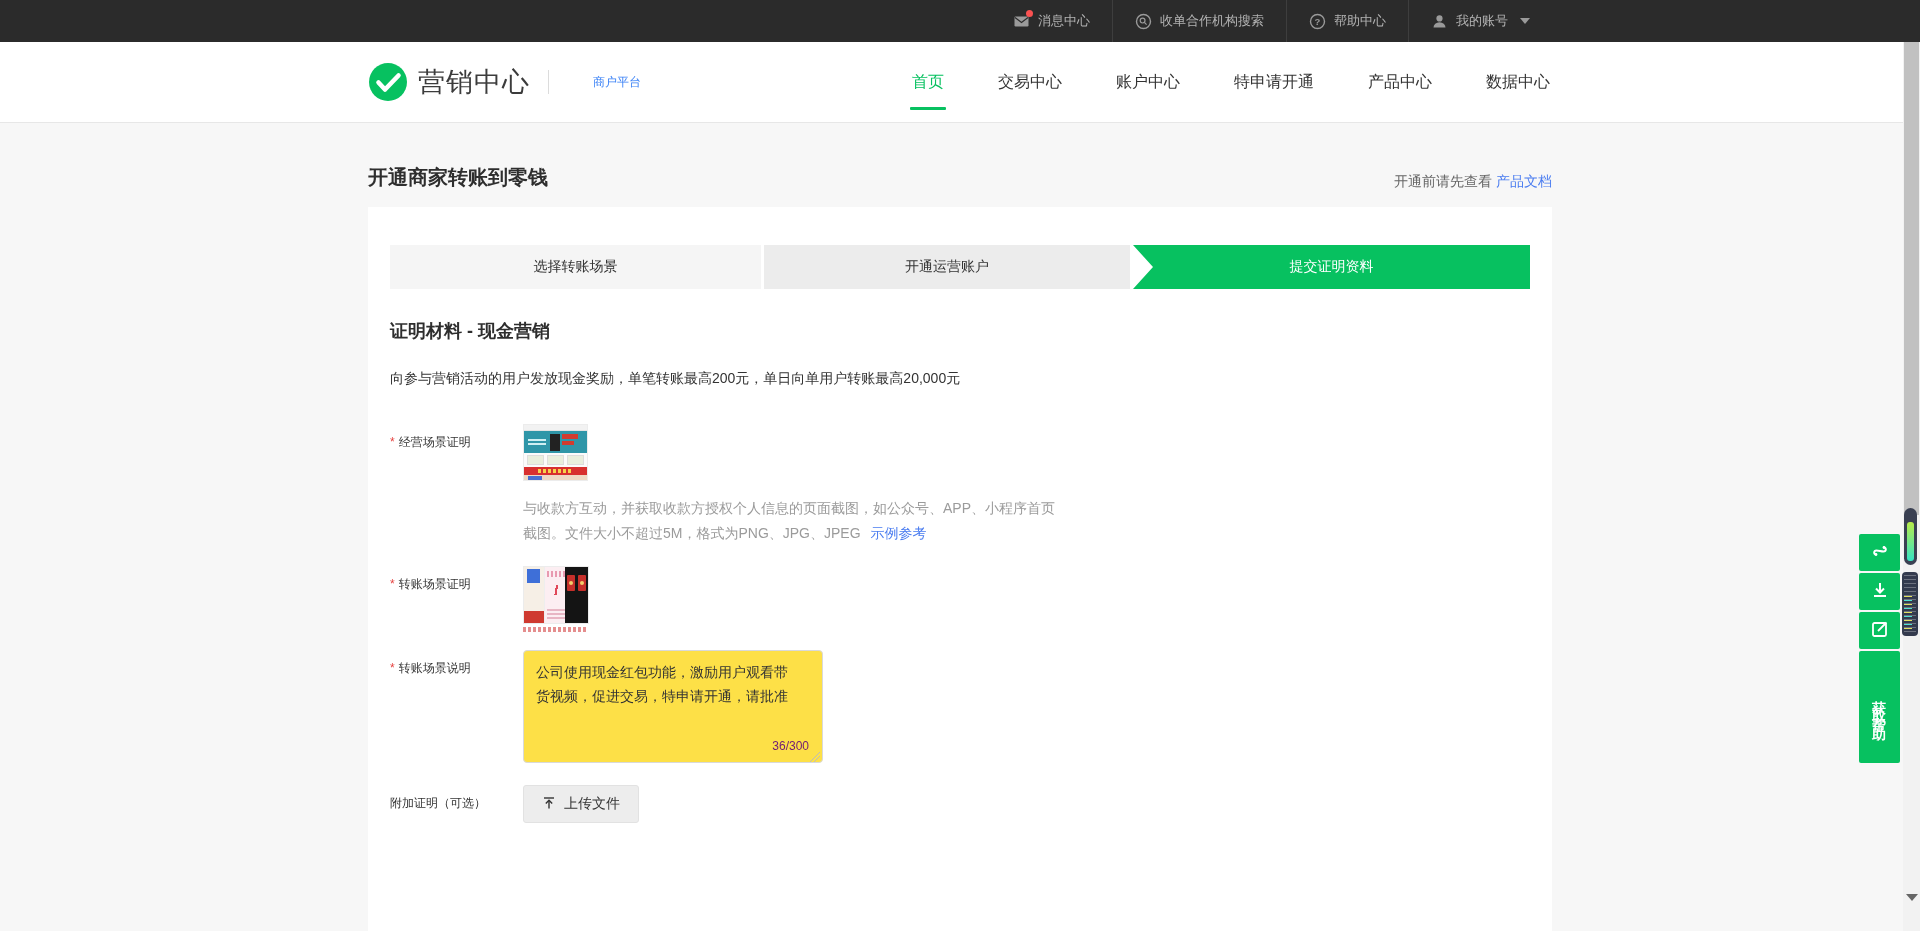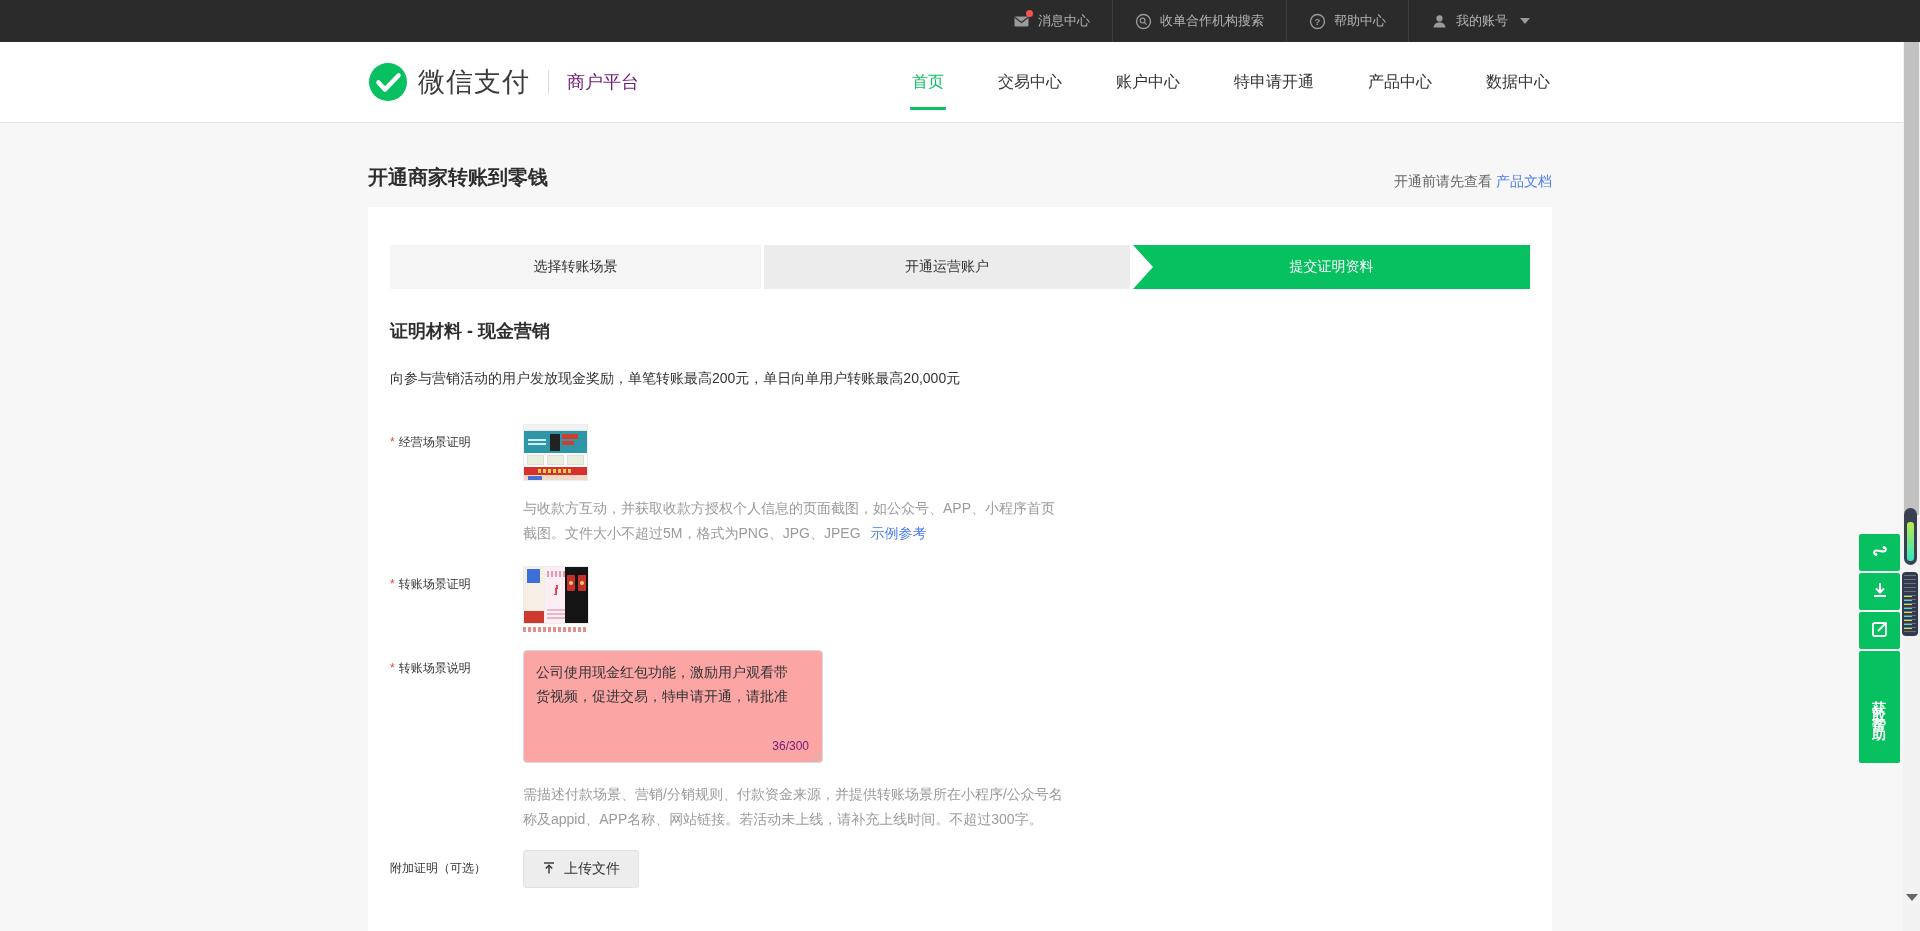--- a/index.html
+++ b/index.html
@@ -16,21 +16,21 @@
   .red-dot { position:absolute; top:-3px; right:-3px; width:7px; height:7px; border-radius:50%; background:#fa5151; }
   .caret-down { width:0; height:0; border-left:5px solid transparent; border-right:5px solid transparent; border-top:6px solid #9a9a9a; margin-left:4px; }
 
   
   .header { position:absolute; top:42px; left:0; width:1920px; height:81px; background:#ffffff; border-bottom:1px solid #e7e7e7; z-index:20; }
   .header-inner { width:1184px; margin:0 auto; height:80px; display:flex; align-items:center; justify-content:space-between; }
   .brand { display:flex; align-items:center; cursor:pointer; }
   .brand-logo { width:40px; height:40px; flex:none; }
   .brand-name { font-size:27px; color:#3c3c3c; margin-left:10px; letter-spacing:1px; }
   .brand-divider { width:1px; height:24px; background:#dcdcdc; margin:0 18px; }
-  .brand-platform { font-size:18px; color:#701a75; }
+  .brand-platform { font-size:12px; color:#3b82f6;margin-left:26px; }
   .nav { display:flex; gap:50px; align-items:center; }
   .nav-item { position:relative; font-size:16px; color:#333; cursor:pointer; padding:2px 2px; }
   .nav-item.active { color:#07c160; }
   .nav-item.active::after { content:""; position:absolute; left:0; right:0; bottom:-15px; height:3px; background:#07c160; border-radius:1px; }
 
   
   .content { position:absolute; top:123px; left:0; width:1920px; height:808px; background:#f7f7f7; overflow:hidden; }
   .page-inner { width:1184px; margin:0 auto; padding-top:40px; }
   .page-head { display:flex; justify-content:space-between; align-items:flex-end; }
   .page-title { font-size:20px; font-weight:bold; color:#2e2e2e; line-height:28px; }
@@ -85,21 +85,21 @@
   .s2-dashes2 { position:absolute; left:2px; bottom:4px; width:18px; height:10px; background:repeating-linear-gradient(0deg,#e8b6c4 0 2px,transparent 2px 4px); }
   .s2-col3 { position:relative; width:23px; background:#141414; }
   .s2-env { position:absolute; top:8px; width:8px; height:16px; background:#c62f2a; border-radius:1px; }
   .s2-env::after { content:""; position:absolute; left:2px; top:6px; width:4px; height:4px; border-radius:50%; background:#f3cf6a; }
   .s2-env.e1 { left:2px; } .s2-env.e2 { left:13px; }
   .thumb-caption { margin-top:3px; width:64px; height:5px; background:repeating-linear-gradient(90deg,#e07a7a 0 3px,transparent 3px 5px); opacity:.85; }
 
   
   .ta-wrap { position:relative; width:300px; }
   textarea.scene-desc { width:300px; height:113px; border:1px solid #d9d9d9; border-radius:4px; padding:9px 12px 26px 12px;
-    font-size:14px; line-height:24px; color:#333; font-family:"Liberation Sans","DejaVu Sans",sans-serif; resize:none; outline:none; background:#fca5a5; }
+    font-size:14px; line-height:24px; color:#333; font-family:"Liberation Sans","DejaVu Sans",sans-serif; resize:none; outline:none; background:#fde047; }
   .ta-counter { position:absolute; right:14px; bottom:14px; font-size:12px; color:#701a75; pointer-events:none; }
   .ta-resize { position:absolute; right:3px; bottom:5px; width:10px; height:10px; pointer-events:none;
     background:linear-gradient(135deg, transparent 0 46%, #bbb 46% 52%, transparent 52% 68%, #bbb 68% 74%, transparent 74%); }
 
   
   .upload-btn { display:inline-flex; align-items:center; gap:8px; height:38px; padding:0 18px; background:#ededed; border:1px solid #e2e2e2;
     border-radius:3px; font-size:14px; color:#333; cursor:pointer; }
 
   
   .float-tools { position:absolute; top:534px; right:20px; width:41px; z-index:40; }
@@ -169,21 +169,21 @@
 
   <div class="header">
     <div class="header-inner">
       <div class="brand">
         <span class="brand-logo">
           <svg width="40" height="40" viewBox="0 0 40 40">
               <circle cx="20" cy="20" r="19" fill="#07c160"></circle>
               <path d="M10.5 20.5 L17 27.5 L30.5 13.5" stroke="#ffffff" stroke-width="4.6" fill="none" stroke-linecap="round" stroke-linejoin="round"></path>
             </svg>
         </span>
-        <span class="brand-name">微信支付</span>
+        <span class="brand-name">营销中心</span>
         <span class="brand-divider"></span>
         <span class="brand-platform">商户平台</span>
       </div>
       <div class="nav">
         <div class="nav-item active">首页</div>
         <div class="nav-item">交易中心</div>
         <div class="nav-item">账户中心</div>
         <div class="nav-item">特申请开通</div>
         <div class="nav-item">产品中心</div>
         <div class="nav-item">数据中心</div>
@@ -276,21 +276,20 @@
             <div class="f-label">
               <span class="req">*</span><span>转账场景说明</span>
             </div>
             <div class="f-content">
               <div class="ta-wrap">
                 <textarea class="scene-desc" style="">公司使用现金红包功能，激励用户观看带
 货视频，促进交易，特申请开通，请批准</textarea>
                 <span class="ta-counter">36/300</span>
                 <span class="ta-resize"></span>
               </div>
-              <div class="hint">需描述付款场景、营销/分销规则、付款资金来源，并提供转账场景所在小程序/公众号名称及appid、APP名称、网站链接。若活动未上线，请补充上线时间。不超过300字。</div>
             </div>
           </div>
 
           <div class="form-row" style="margin-top:18px;">
             <div class="f-label">
               <span>附加证明（可选）</span>
             </div>
             <div class="f-content">
               <button class="upload-btn">
                 <span>

